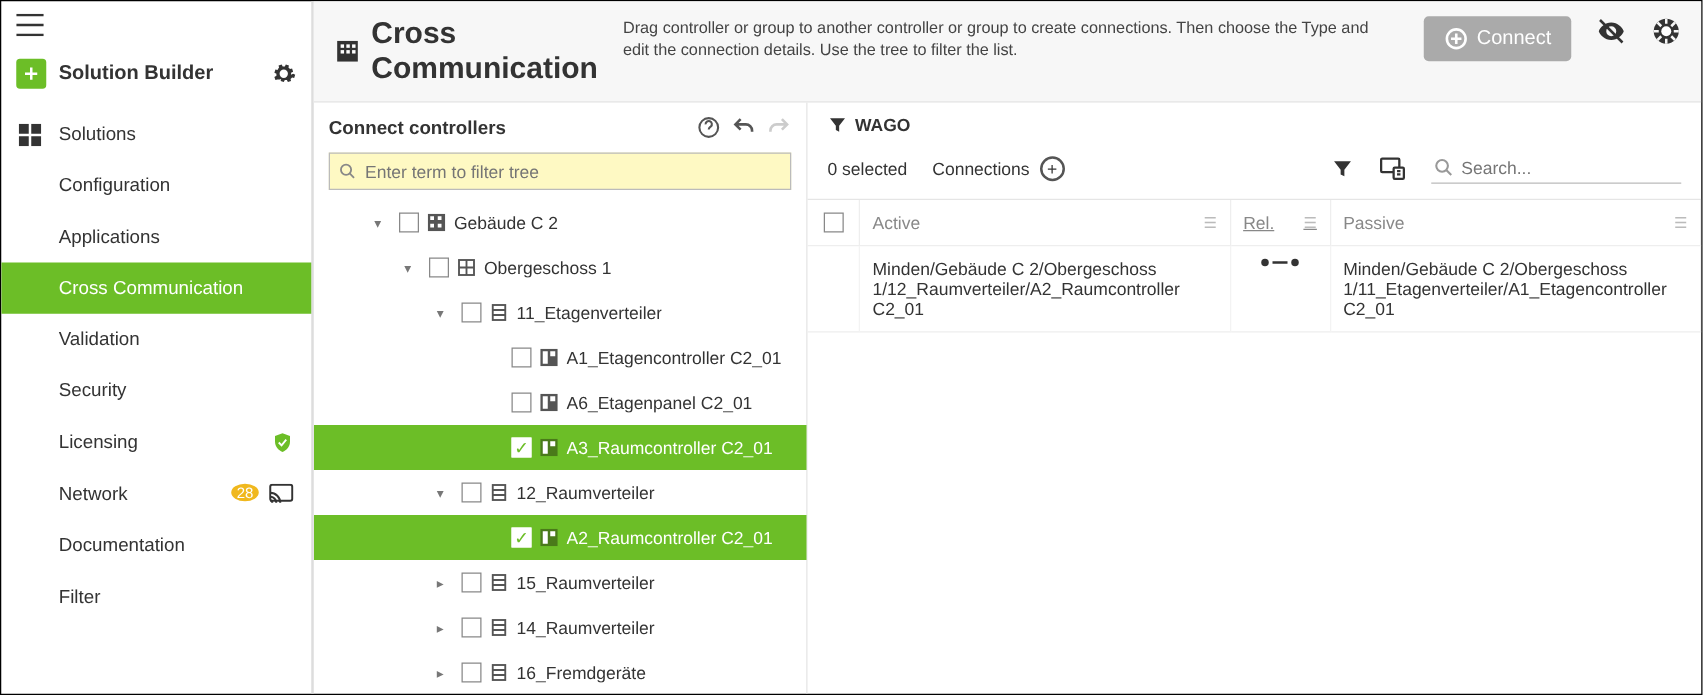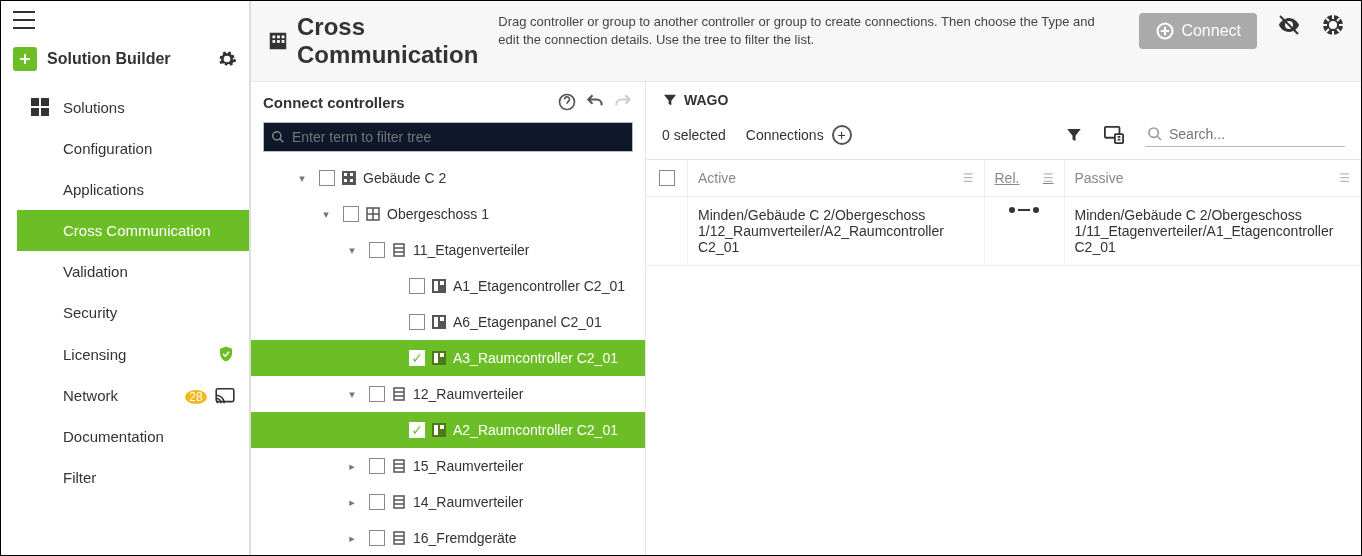--- a/index.html
+++ b/index.html
@@ -8,21 +8,21 @@
 
   
   .sidebar { width: 250px; flex-shrink: 0; border-right: 2px solid #ddd; display: flex; flex-direction: column; }
   .hamburger { padding: 10px 12px; font-size: 20px; color: #333; }
   .brand-row { display: flex; align-items: center; padding: 8px 12px; gap: 10px; }
   .brand-icon { width: 24px; height: 24px; background: #6cbe27; border-radius: 3px; display: flex; align-items: center; justify-content: center; position: relative; }
   .brand-icon::after { content:""; position:absolute; inset:5px; background: linear-gradient(#fff,#fff) center/70% 2px no-repeat, linear-gradient(#fff,#fff) center/2px 70% no-repeat; }
   .brand-title { font-weight: bold; font-size: 16px; flex: 1; }
   .gear { color: #444; font-size: 18px; }
   .nav { margin-top: 8px; }
-  .nav-item { display: flex; align-items: flex-end; padding: 12px 14px 12px 46px; font-size: 15px; cursor: pointer; position: relative; color: #333; gap: 8px; margin-left: 16px; }
+  .nav-item { display: flex; align-items: flex-start; padding: 12px 14px 12px 46px; font-size: 15px; cursor: pointer; position: relative; color: #333; gap: 8px; }
   .nav-item.active { background: #6cbe27; color: #fff; }
   .nav-top-icon { position: absolute; left: 14px; width: 18px; height: 18px; }
   .badge-number { background: #f0b81e; color: #fff; border-radius: 50%; width: 22px; height: 14px; font-size: 12px; display: flex; align-items: center; justify-content: center; }
   .shield { color: #6cbe27; font-size: 16px; }
   .cast-icon { display:inline-flex; }
 
   
   .main { flex: 1; display: flex; flex-direction: column; min-width: 0; }
   .header { display: flex; align-items: flex-start; padding: 12px 16px; gap: 20px; border-bottom: 1px solid #e5e5e5; background: #f7f7f7; }
   .page-title-wrap { display: flex; align-items: center; gap: 8px; }
@@ -38,21 +38,21 @@
   .col-right { flex: 1; display: flex; flex-direction: column; min-width: 0; }
 
   
   .panel-head { display: flex; align-items: center; padding: 10px 12px; gap: 8px; }
   .panel-title { font-size: 15px; font-weight: bold; flex: 1; }
   .inline-icon { font-size: 18px; color: #555; }
   .inline-icon.disabled { color: #ccc; }
 
   
   .filter-wrap { padding: 0 12px 8px 12px; }
-  .filter-input { width: 100%; border: 1px solid #bbb; padding: 6px 8px 6px 28px; font-size: 14px; color: #888; background: #0f172a; }
+  .filter-input { width: 100%; border: 1px solid #bbb; padding: 6px 8px 6px 28px; font-size: 14px; color: #888; background: #fef9c3; }
   .filter-box { position: relative; }
   .filter-box .search-ic { position: absolute; left: 8px; top: 50%; transform: translateY(-50%); color: #888; font-size: 14px; }
 
   
   .tree { flex: 1; overflow: auto; padding-bottom: 8px; }
   .tree-row { display: flex; align-items: center; height: 36px; gap: 6px; padding-right: 8px; }
   .tree-row.selected { background: #6cbe27; color: #fff; }
   .tw { display:inline-block; width: 22px; text-align: center; color: #777; }
   .chev { font-size: 11px; cursor: pointer; }
   .cb { width: 16px; height: 16px; border: 1.5px solid #888; background: #fff; display: inline-flex; align-items: center; justify-content: center; flex-shrink: 0; }

